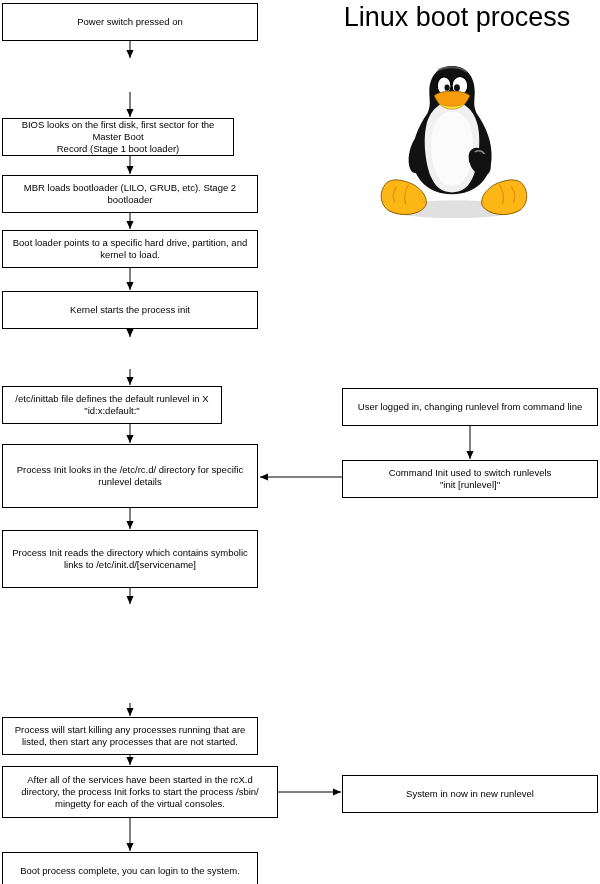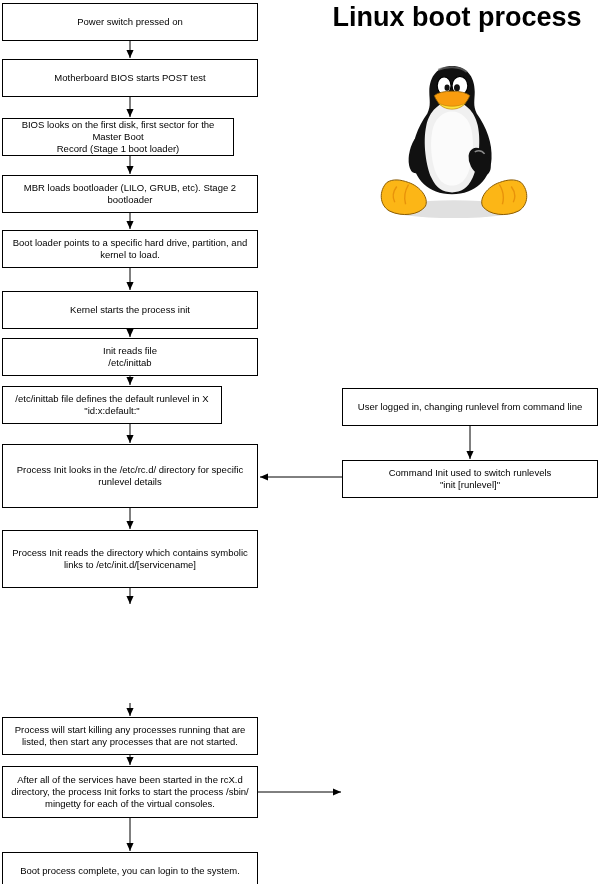--- a/index.html
+++ b/index.html
@@ -9,21 +9,21 @@
   }
   .node{
     position:absolute;box-sizing:border-box;
     border:1px solid #000;background:#fff;
     display:flex;align-items:center;justify-content:center;
     text-align:center;font-size:9.5px;line-height:1.28;
     white-space:pre-line;padding:18px 5px;
   }
   .page-title{
     position:absolute;left:327px;top:2px;width:260px;
-    font-size:27px;font-weight:700;text-align:center;letter-spacing:0px;
+    font-size:27px;font-weight:400;text-align:center;letter-spacing:0px;
   }
   .arrows{position:absolute;left:0;top:0;pointer-events:none;}
   .tux{position:absolute;left:375px;top:60px;}
 </style>
 </head>
 <body>
 
 <div class="canvas">
 
   <svg class="arrows" width="600" height="884">
@@ -86,40 +86,38 @@
     <ellipse cx="70" cy="26" rx="7" ry="9" fill="#ffffff" stroke="#000" stroke-width="1.2"></ellipse>
     <ellipse cx="86" cy="26" rx="8" ry="9.5" fill="#ffffff" stroke="#000" stroke-width="1.2"></ellipse>
     <ellipse cx="73" cy="28" rx="2.6" ry="3.2" fill="#111111"></ellipse>
     <ellipse cx="83" cy="28" rx="3" ry="3.6" fill="#111111"></ellipse>
 
     <path d="M60,36 C66,30 90,30 96,36 C93,44 87,49 78,49 C69,49 63,44 60,36 Z" fill="#f89c0e" stroke="#8a5a00" stroke-width="0.8"></path>
     <path d="M64,43 C70,52 86,52 92,43 C86,48 70,48 64,43 Z" fill="#ffe23c" stroke="#b97c06" stroke-width="0.6"></path>
   </svg>
 
   <div class="node" style="left:2px;top:3px;width:256px;height:33px"><span>Power switch pressed on</span></div>
-  <div class="node" style="left:2px;top:59px;width:256px;height:33px"><span>Motherboard BIOS starts POST test</span></div>
   <div class="node" style="left:2px;top:118px;width:232px;height:37px"><span>BIOS looks on the first disk, first sector for the Master Boot
 Record (Stage 1 boot loader)</span></div>
   <div class="node" style="left:2px;top:175px;width:256px;height:33px"><span>MBR loads bootloader (LILO, GRUB, etc). Stage 2
 bootloader</span></div>
   <div class="node" style="left:2px;top:230px;width:256px;height:37px"><span>Boot loader points to a specific hard drive, partition, and
 kernel to load.</span></div>
   <div class="node" style="left:2px;top:291px;width:256px;height:27px"><span>Kernel starts the process init</span></div>
-  <div class="node" style="left:2px;top:338px;width:256px;height:31px"><span>Init reads file
-/etc/inittab</span></div>
   <div class="node" style="left:2px;top:386px;width:220px;height:37px"><span>/etc/inittab file defines the default runlevel in X
 "id:x:default:"</span></div>
   <div class="node" style="left:2px;top:444px;width:256px;height:64px"><span>Process Init looks in the /etc/rc.d/ directory for specific
 runlevel details</span></div>
   <div class="node" style="left:2px;top:530px;width:256px;height:58px"><span>Process Init reads the directory which contains symbolic
 links to /etc/init.d/[servicename]</span></div>
   <div class="node" style="left:2px;top:717px;width:256px;height:18px"><span>Process will start killing any processes running that are
 listed, then start any processes that are not started.</span></div>
-  <div class="node" style="left:2px;top:766px;width:256px;height:52px"><span>After all of the services have been started in the rcX.d
+  <div class="node" style="left:2px;top:766px;width:276px;height:52px"><span>After all of the services have been started in the rcX.d
 directory, the process Init forks to start the process /sbin/
 mingetty for each of the virtual consoles.</span></div>
   <div class="node" style="left:2px;top:852px;width:256px;height:30px"><span>Boot process complete, you can login to the system.</span></div>
 
   <div class="node" style="left:342px;top:388px;width:256px;height:32px"><span>User logged in, changing runlevel from command line</span></div>
   <div class="node" style="left:342px;top:460px;width:256px;height:35px"><span>Command Init used to switch runlevels
 "init [runlevel]"</span></div>
+  <div class="node" style="left:342px;top:775px;width:256px;height:33px"><span>System in now in new runlevel</span></div>
 
 </div>
 
 </body></html>

